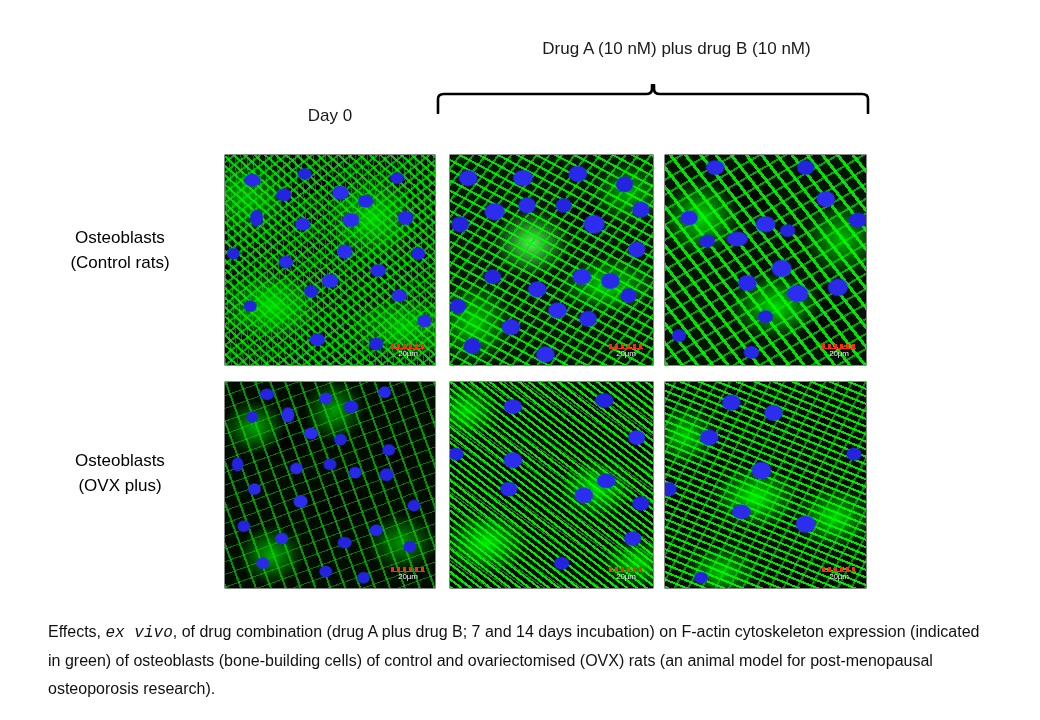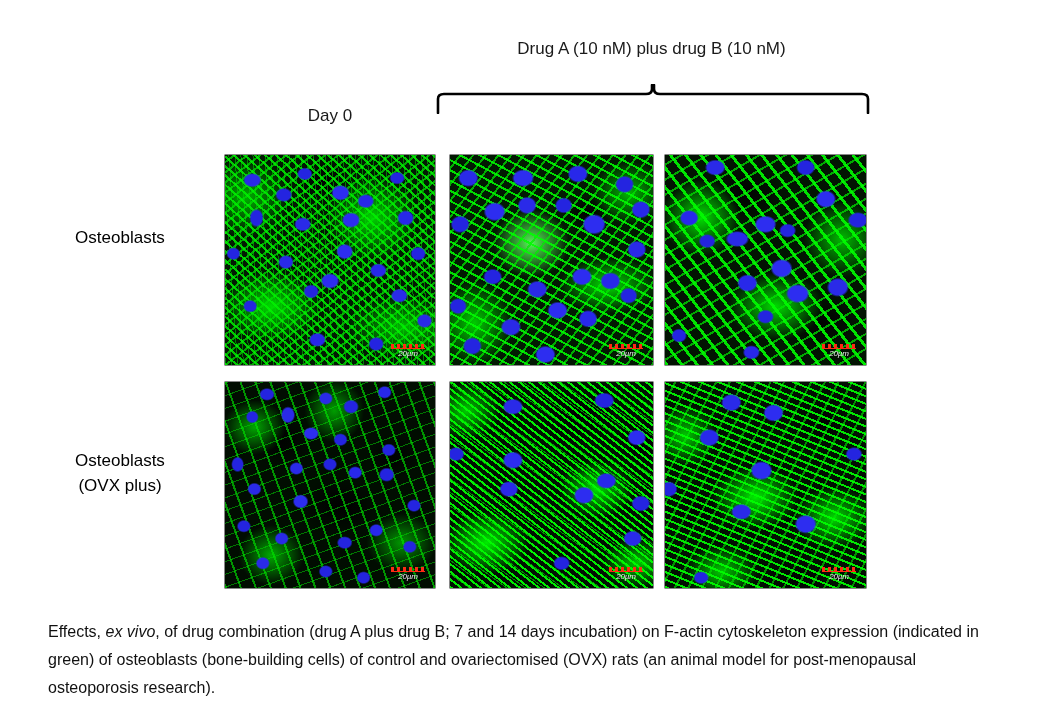--- a/index.html
+++ b/index.html
@@ -5,21 +5,21 @@
   html,body{margin:0;padding:0;}
   body{
     width:1040px;height:720px;background:#ffffff;
     font-family:"Liberation Sans","DejaVu Sans",sans-serif;
     color:#000;overflow:hidden;position:relative;
   }
   .fig{position:absolute;inset:0;}
 
   
   #group-title{
-    position:absolute;left:437px;top:38px;width:429px;
+    position:absolute;left:462px;top:38px;width:429px;
     text-align:center;font-size:17px;line-height:22px;color:#1a1a1a;
   }
 
   
   #brace{position:absolute;left:430px;top:84px;width:444px;height:30px;}
 
   
   .col-head{
     position:absolute;top:104px;height:24px;
     text-align:center;font-size:17px;line-height:24px;color:#1a1a1a;
@@ -33,21 +33,20 @@
     position:absolute;left:20px;width:200px;text-align:center;
     font-size:17px;line-height:25px;color:#000000;
   }
   #row-label-0{top:225px;}
   #row-label-1{top:448px;}
 
   
   .panel{
     position:absolute;overflow:hidden;background:#ef4444;
     box-shadow:0 0 0 0.5px #111;
-    font-style:italic;
   }
   .panel .layer{position:absolute;inset:0;}
   .scale-bar{
     position:absolute;right:4px;bottom:3px;width:46px;height:18px;
     text-align:center;
   }
   .scale-ticks{
     width:34px;height:4px;margin:0 auto;
     background:
       repeating-linear-gradient(to right,#ff2a14 0 3px,rgba(255,42,20,0) 3px 6px);
@@ -57,40 +56,41 @@
     font-size:8px;line-height:9px;color:#f2f2f2;
     font-family:"Liberation Sans","DejaVu Sans",sans-serif;
     text-shadow:0 0 2px #000;letter-spacing:-0.2px;
   }
 
   
   #caption{
     position:absolute;left:48px;top:618px;width:948px;
     font-size:16px;line-height:28px;color:#111;text-align:left;
   }
-  #caption .it{font-style:italic;}
+  #caption .it{font-style:italic;font-family:Liberation Mono, monospace;}
 </style>
 </head>
 <body>
 
 <div class="fig">
 
   <div id="group-title">Drug A (10 nM) plus drug B (10 nM)</div>
 
   <div id="brace">
     <svg width="444" height="30" viewBox="0 0 444 30" fill="none" xmlns="http://www.w3.org/2000/svg" aria-hidden="true">
       <path d="M8 29 L8 15 Q8 10 14 10 L216 10 Q222 10 222 5 L222 1
                L224 1 L224 5 Q224 10 230 10 L432 10 Q438 10 438 15 L438 29" stroke="#000000" stroke-width="2.6" stroke-linecap="round" stroke-linejoin="round" fill="none"></path>
     </svg>
   </div>
 
   <div class="col-head" id="col-head-0">Day 0</div>
 
   <div class="row-label" id="row-label-0">
     <div>Osteoblasts</div>
+    <div>(Control rats)</div>
   </div>
   <div class="row-label" id="row-label-1">
     <div>Osteoblasts</div>
     <div>(OVX plus)</div>
   </div>
 
   <div class="panel" id="p0" style="left:225px;top:155px;width:210px;height:210px;">
     <div class="layer" style="
       background:
         repeating-linear-gradient(42deg, rgba(0,245,0,.80) 0 2px, rgba(0,0,0,0) 2px 7px),

